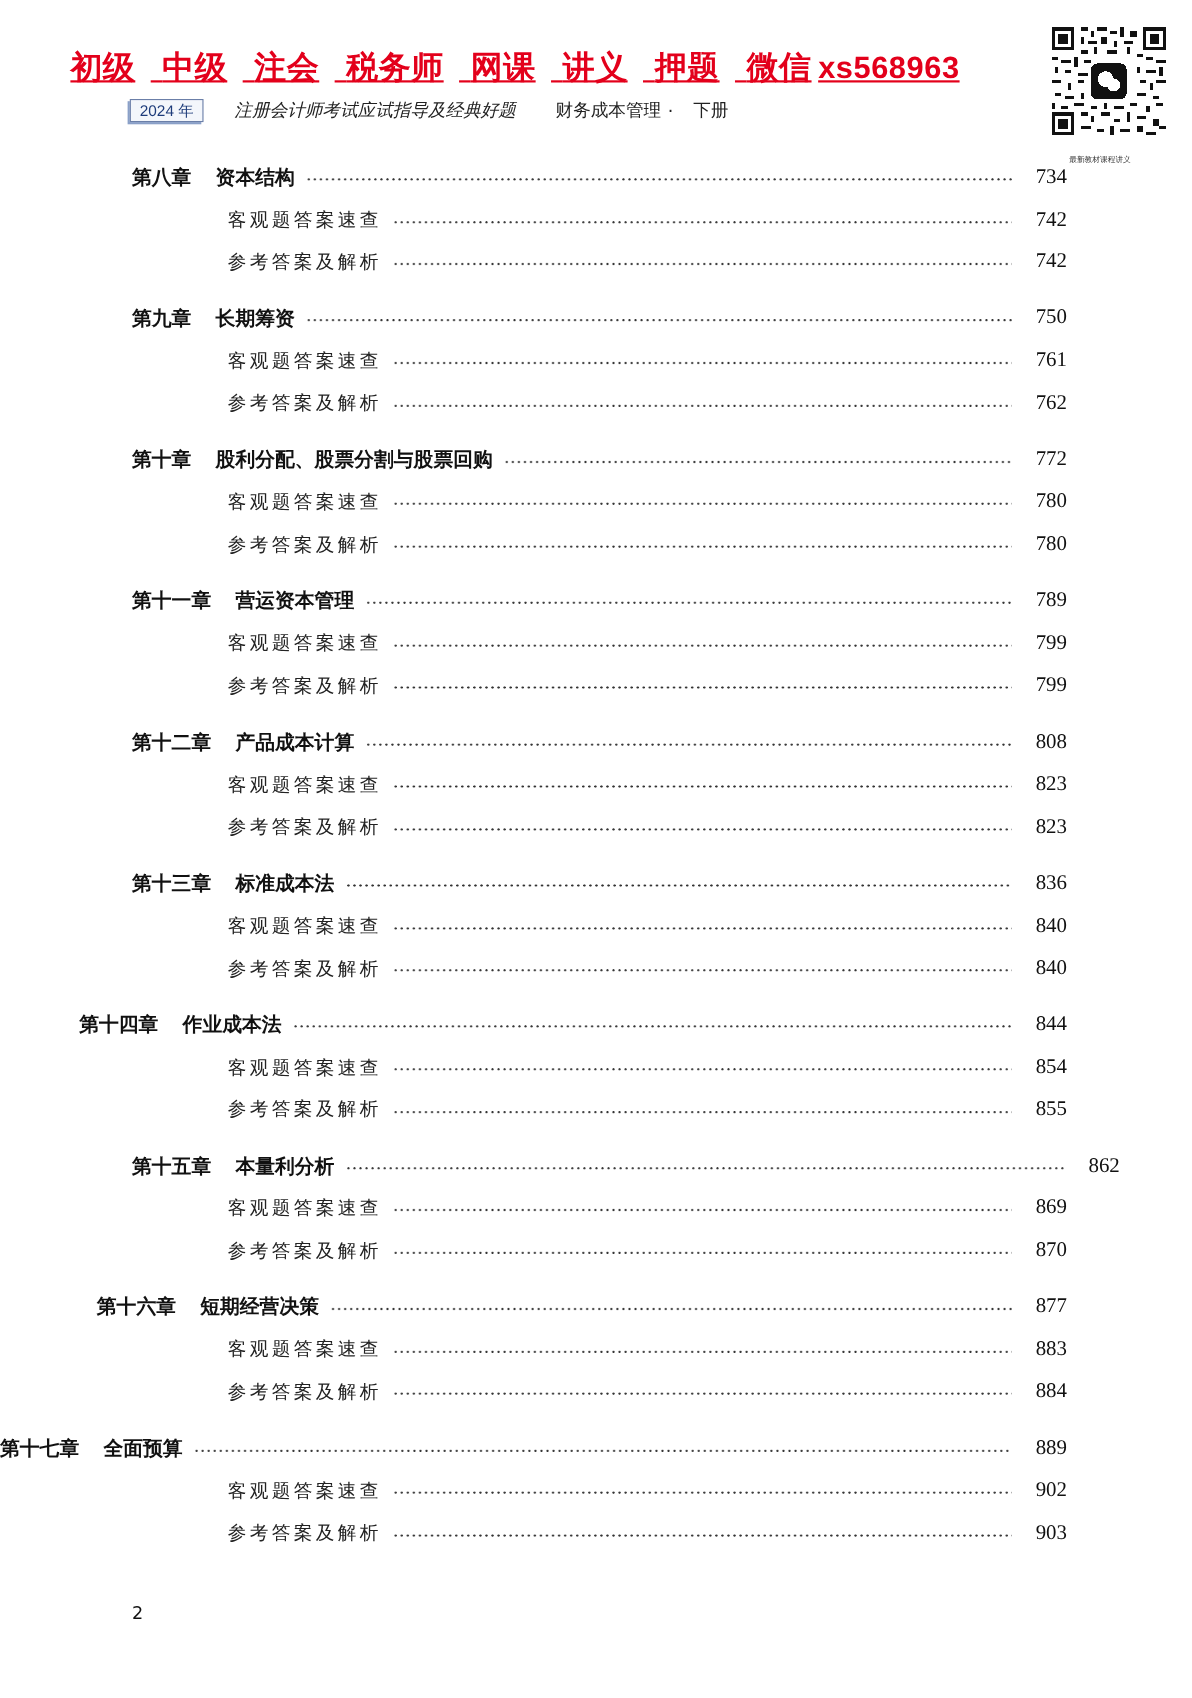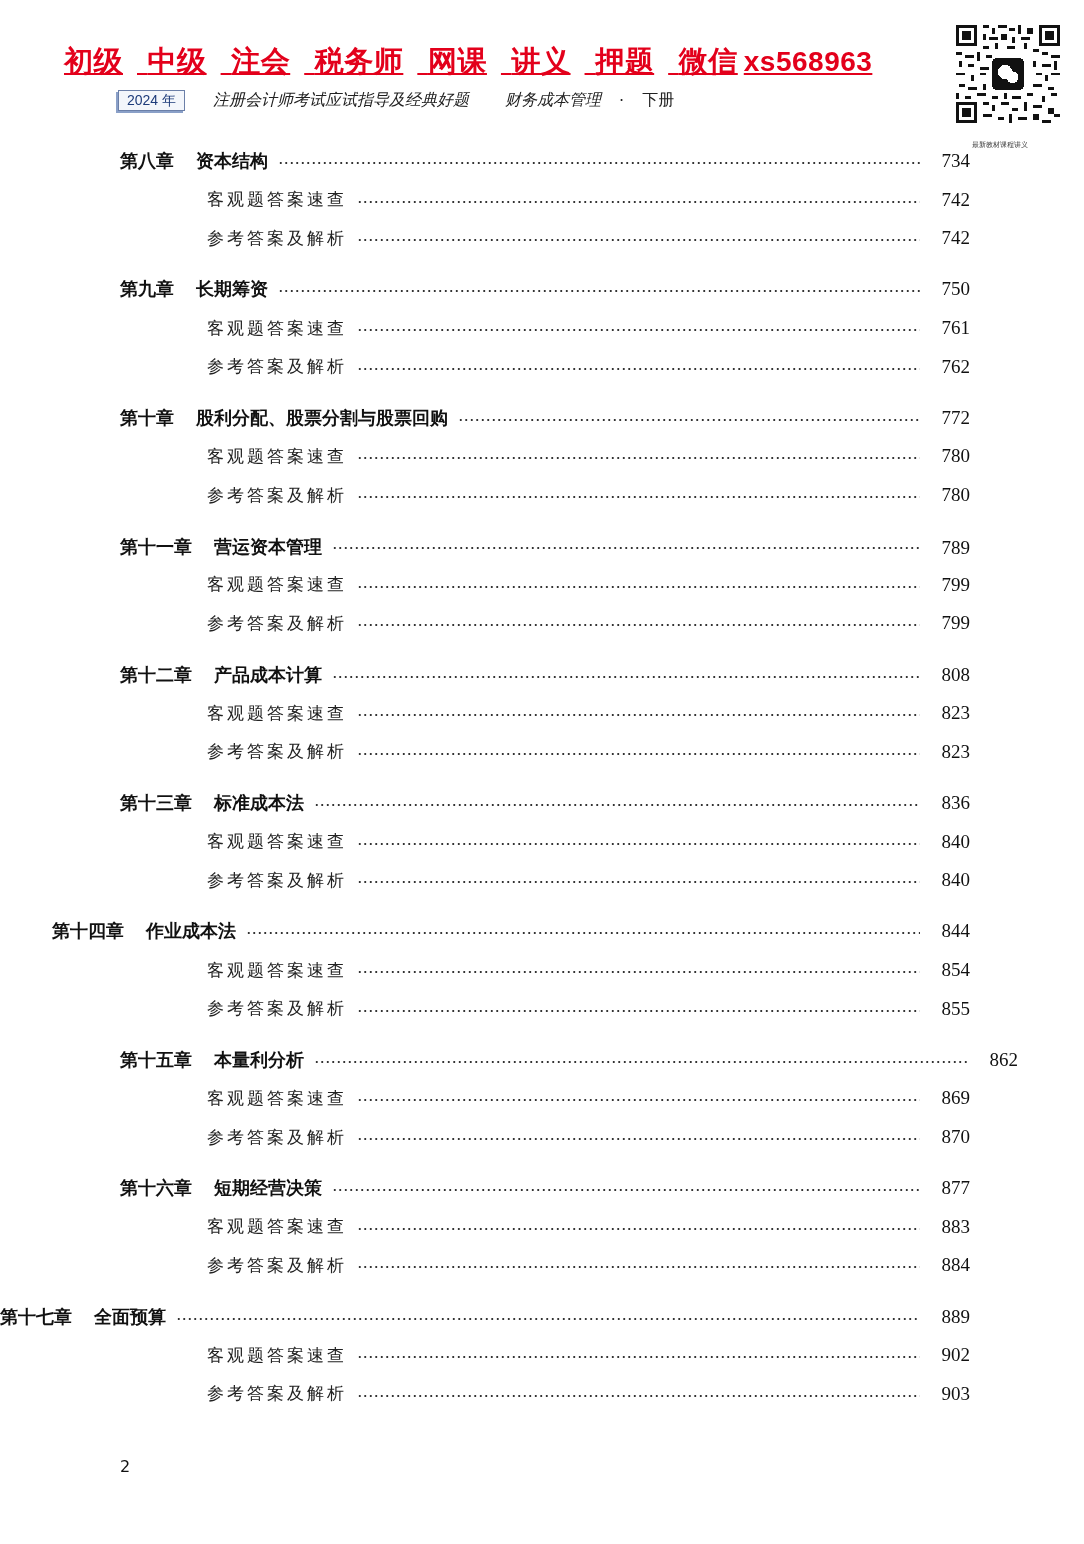--- a/index.html
+++ b/index.html
@@ -10,21 +10,21 @@
             font-weight: bold; letter-spacing: 0.5px; white-space: nowrap; text-decoration: underline; }
   .banner span { margin-right: 14px; }
   .banner .wx-id { font-family: "Liberation Sans", sans-serif; font-weight: bold; font-size: 28px; }
 
   .running-head { position: absolute; left: 118px; top: 88px; height: 24px; display: flex; align-items: center;
                   font-size: 16px; color: #222; white-space: nowrap; }
   .year-badge { border: 1px solid #6b7fa8; background: #f3f6fb; color: #1d3b7a; font-size: 14px;
                 padding: 0 8px; height: 19px; line-height: 19px; box-shadow: -2px 2px 0 #8aa0c8;
                 font-family: "Liberation Sans", sans-serif; margin-right: 28px; }
   .book-title { margin-right: 36px; font-style: italic; }
-  .subject { margin-right: 18px; font-style: italic; }
+  .subject { margin-right: 6px; }
   .sep-dot { margin-right: 18px; }
 
   .qr { position: absolute; left: 952px; top: 22px; width: 112px; height: 104px; }
   .qr-caption { position: absolute; left: 972px; top: 140px; font-size: 7px; color: #333; white-space: nowrap; }
 
   .toc { position: absolute; left: 0; top: 0; width: 100%; }
   .row { position: absolute; left: 0; width: 100%; height: 26px; display: flex; align-items: center; }
   .row .label { white-space: nowrap; flex: 0 0 auto; }
   .row .leader { flex: 1 1 auto; height: 2px; margin: 0 4px 0 10px; align-self: center; margin-top: 4px;
                  background-image: radial-gradient(circle, #333 0.9px, transparent 1.1px);
@@ -180,21 +180,21 @@
     <div class="row sub" style="top: 443.4px; padding-left: 207px; padding-right: 114px; box-sizing: border-box;">
       <span class="label">客观题答案速查</span>
       <span class="leader"></span>
       <span class="page">780</span>
     </div>
     <div class="row sub" style="top: 482px; padding-left: 207px; padding-right: 114px; box-sizing: border-box;">
       <span class="label">参考答案及解析</span>
       <span class="leader"></span>
       <span class="page">780</span>
     </div>
-    <div class="row chapter" style="top: 533.2px; padding-left: 120px; padding-right: 114px; box-sizing: border-box; align-items: flex-end;">
+    <div class="row chapter" style="top: 533.2px; padding-left: 120px; padding-right: 114px; box-sizing: border-box;">
       <span class="label"><span class="chap-no">第十一章</span><span class="chap-title">营运资本管理</span></span>
       <span class="leader"></span>
       <span class="page">789</span>
     </div>
     <div class="row sub" style="top: 571.8px; padding-left: 207px; padding-right: 114px; box-sizing: border-box;">
       <span class="label">客观题答案速查</span>
       <span class="leader"></span>
       <span class="page">799</span>
     </div>
     <div class="row sub" style="top: 610.4px; padding-left: 207px; padding-right: 114px; box-sizing: border-box;">
@@ -225,21 +225,21 @@
     <div class="row sub" style="top: 828.6px; padding-left: 207px; padding-right: 114px; box-sizing: border-box;">
       <span class="label">客观题答案速查</span>
       <span class="leader"></span>
       <span class="page">840</span>
     </div>
     <div class="row sub" style="top: 867.2px; padding-left: 207px; padding-right: 114px; box-sizing: border-box;">
       <span class="label">参考答案及解析</span>
       <span class="leader"></span>
       <span class="page">840</span>
     </div>
-    <div class="row chapter" style="top: 918.4px; padding-left: 52px; padding-right: 114px; box-sizing: border-box; justify-content: space-between;">
+    <div class="row chapter" style="top: 918.4px; padding-left: 72px; padding-right: 114px; box-sizing: border-box; justify-content: space-between;">
       <span class="label"><span class="chap-no">第十四章</span><span class="chap-title">作业成本法</span></span>
       <span class="leader"></span>
       <span class="page">844</span>
     </div>
     <div class="row sub" style="top: 957px; padding-left: 207px; padding-right: 114px; box-sizing: border-box;">
       <span class="label">客观题答案速查</span>
       <span class="leader"></span>
       <span class="page">854</span>
     </div>
     <div class="row sub" style="top: 995.6px; padding-left: 207px; padding-right: 114px; box-sizing: border-box;">
@@ -255,21 +255,21 @@
     <div class="row sub" style="top: 1085.4px; padding-left: 207px; padding-right: 114px; box-sizing: border-box;">
       <span class="label">客观题答案速查</span>
       <span class="leader"></span>
       <span class="page">869</span>
     </div>
     <div class="row sub" style="top: 1124px; padding-left: 207px; padding-right: 114px; box-sizing: border-box;">
       <span class="label">参考答案及解析</span>
       <span class="leader"></span>
       <span class="page">870</span>
     </div>
-    <div class="row chapter" style="top: 1175.2px; padding-left: 120px; padding-right: 114px; box-sizing: border-box;">
+    <div class="row chapter" style="top: 1175.2px; padding-left: 88px; padding-right: 114px; box-sizing: border-box;">
       <span class="label"><span class="chap-no">第十六章</span><span class="chap-title">短期经营决策</span></span>
       <span class="leader"></span>
       <span class="page">877</span>
     </div>
     <div class="row sub" style="top: 1213.8px; padding-left: 207px; padding-right: 114px; box-sizing: border-box;">
       <span class="label">客观题答案速查</span>
       <span class="leader"></span>
       <span class="page">883</span>
     </div>
     <div class="row sub" style="top: 1252.4px; padding-left: 207px; padding-right: 114px; box-sizing: border-box;">

